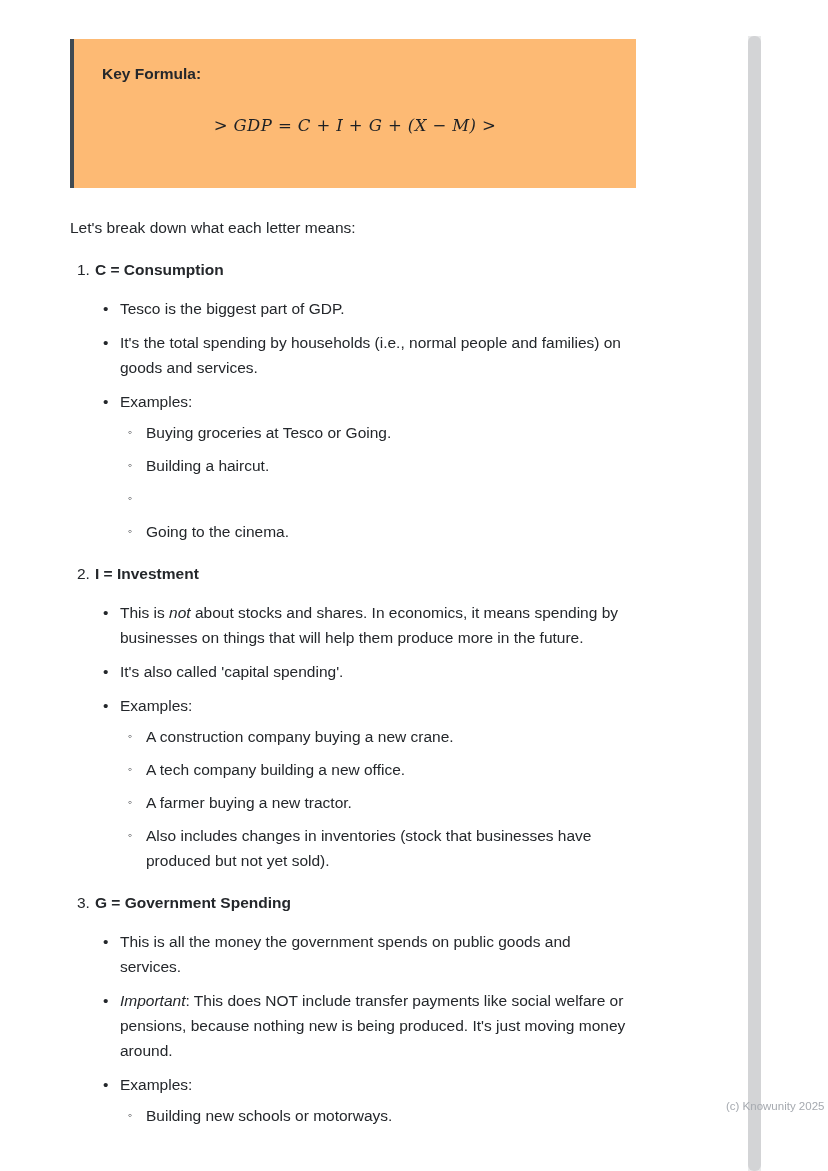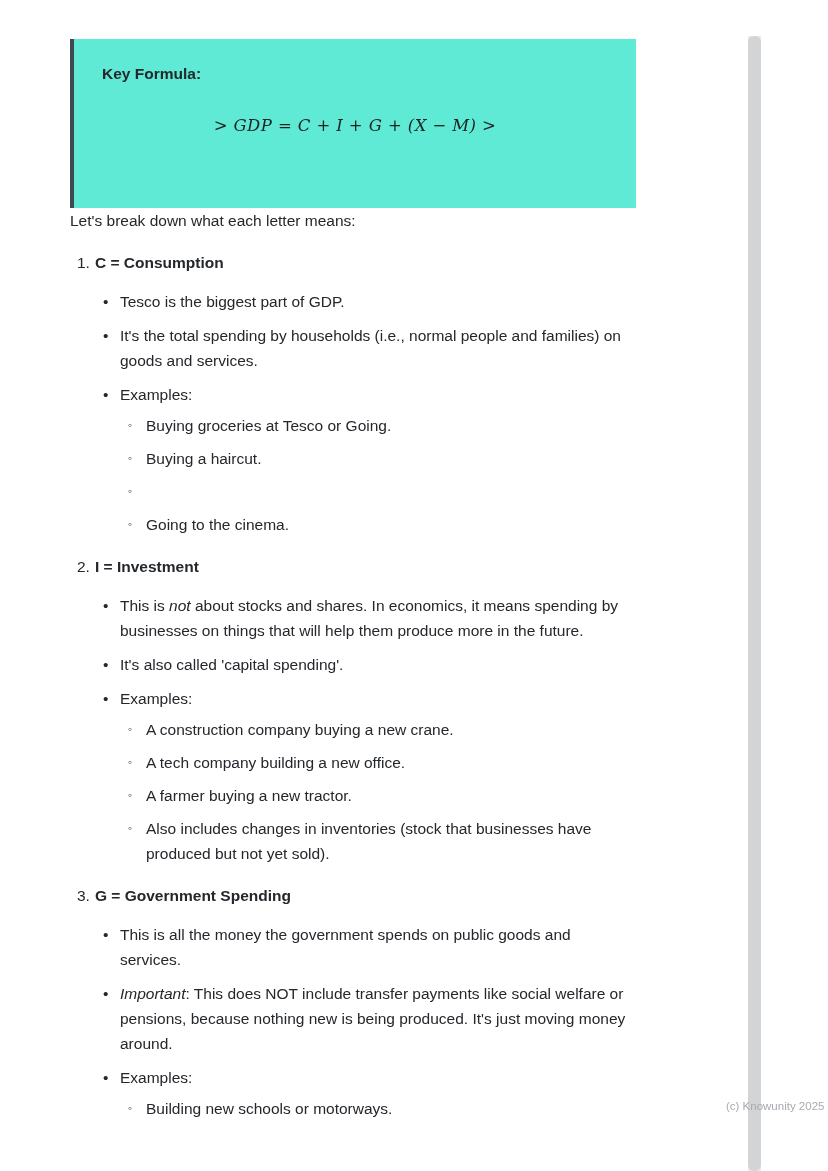--- a/index.html
+++ b/index.html
@@ -11,36 +11,36 @@
     color: #24272b;
   }
   .page { position: absolute; inset: 0; }
 
   .content {
     position: absolute; left: 70px; top: 39px; width: 566px;
     font-size: 15.5px; line-height: 25px;
   }
 
   .callout {
-    background: #5eead4;
+    background: #fdba74;
     border-left: 4px solid #404a52;
-    padding: 22px 28px 70px 28px;
+    padding: 22px 28px 50px 28px;
   }
   .callout-title { font-weight: bold; }
   .formula {
     margin-top: 27px;
     text-align: center;
     font-family: "DejaVu Serif", serif;
     font-style: italic;
     font-size: 16.5px;
     letter-spacing: 0.4px;
     color: #1d2024;
   }
 
-  .intro { }
+  .intro { margin-top: 27px; }
 
   ol.sections { list-style: none; }
   .section { margin-top: 17px; }
   .section-heading { display: flex; padding-left: 7px; margin-bottom: 14px; }
   .num { width: 18px; flex: none; }
   .head-text { font-weight: bold; }
 
   ul.bullets { list-style: none; padding-left: 33px; }
   li.bullet { display: flex; margin-bottom: 9px; }
   .marker { width: 17px; flex: none; color: #24272b; }
@@ -106,21 +106,21 @@
               <span class="marker">•</span>
               <div class="bcol">
                 <div class="btext"><span>Examples:</span></div>
                 <ul class="subs">
                   <li class="sub">
                     <span class="sub-marker">◦</span>
                     <span class="btext">Buying groceries at Tesco or Going.</span>
                   </li>
                   <li class="sub">
                     <span class="sub-marker">◦</span>
-                    <span class="btext">Buying a haircut.</span>
+                    <span class="btext">Building a haircut.</span>
                   </li>
                   <li class="sub">
                     <span class="sub-marker">◦</span>
                   </li>
                   <li class="sub">
                     <span class="sub-marker">◦</span>
                     <span class="btext">Going to the cinema.</span>
                   </li>
                 </ul>
               </div>

